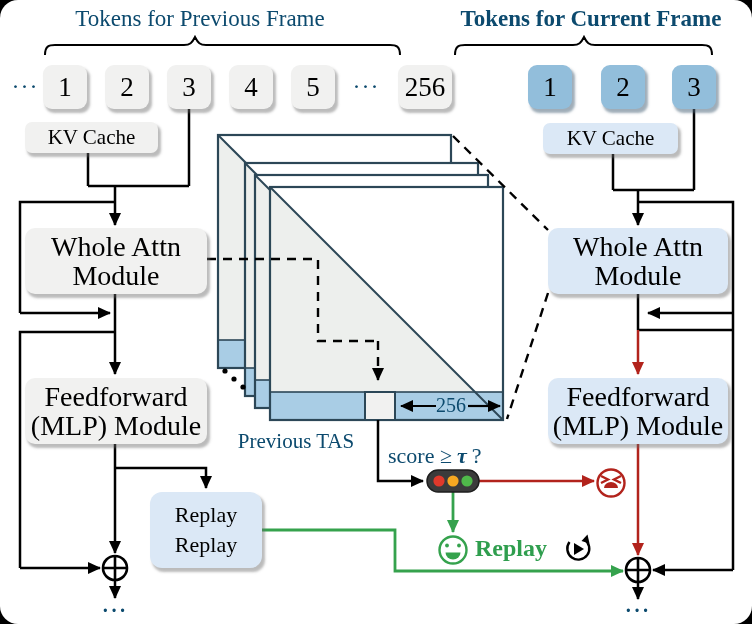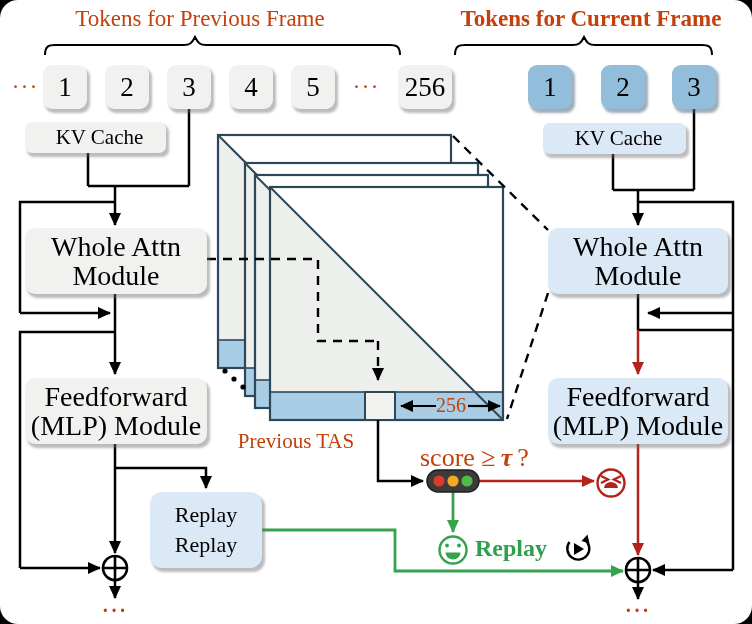--- a/index.html
+++ b/index.html
@@ -2,39 +2,39 @@
 <html><head>
 <meta charset="utf-8">
 <style>
   html,body{margin:0;padding:0;background:#000;}
   #figure{
     position:relative;width:752px;height:624px;background:#fff;
     border-radius:18px;overflow:hidden;
     font-family:"Liberation Serif", serif;color:#000;
   }
   #wires{position:absolute;left:0;top:0;z-index:1;}
-  .label{position:absolute;z-index:2;color:#c2410c;font-family:"Liberation Serif", serif;}
+  .label{position:absolute;z-index:2;color:#0c4a6e;font-family:"Liberation Serif", serif;}
   .center{text-align:center;}
   .box{
     position:absolute;z-index:2;display:flex;flex-direction:column;
     align-items:center;justify-content:center;text-align:center;
     border-radius:10px;box-shadow:2.5px 3.5px 2.5px rgba(105,105,105,.45);
     font-family:"Liberation Serif", serif;
   }
   .gray{background:#f1f1f0;}
   .lblue{background:#dbe8f6;}
   .token{width:44px;height:44px;font-size:27px;border-radius:9px;line-height:44px;display:block;text-align:center;}
   .btoken{background:#92bedb;box-shadow:2.5px 3.5px 2.5px rgba(80,105,125,.55);}
-  .kv{height:31px;font-size:21px;border-radius:7px;flex-direction:row;padding-left:8px;}
+  .kv{height:31px;font-size:21px;border-radius:7px;flex-direction:row;}
   .module{width:182px;height:66px;font-size:28px;line-height:29px;}
   .title{font-size:23px;width:320px;}
   .dots{font-size:24px;letter-spacing:1px;font-weight:400;}
   .bdots{font-size:20px;font-weight:700;letter-spacing:2px;}
   .tas{font-size:21px;line-height:22px;width:150px;}
-  .score{font-size:26px;margin-left:32px;}
+  .score{font-size:22px;}
   .score .tau{font-weight:700;font-style:italic;margin:0 5px;}
   .dim{font-size:20px;}
   .replay-word{font-size:24px;font-weight:700;color:#2f9e4e;}
   .rc{width:112px;height:76px;font-size:22px;line-height:30px;border-radius:12px;}
 </style>
 </head>
 <body>
 
 <div id="figure">
 

